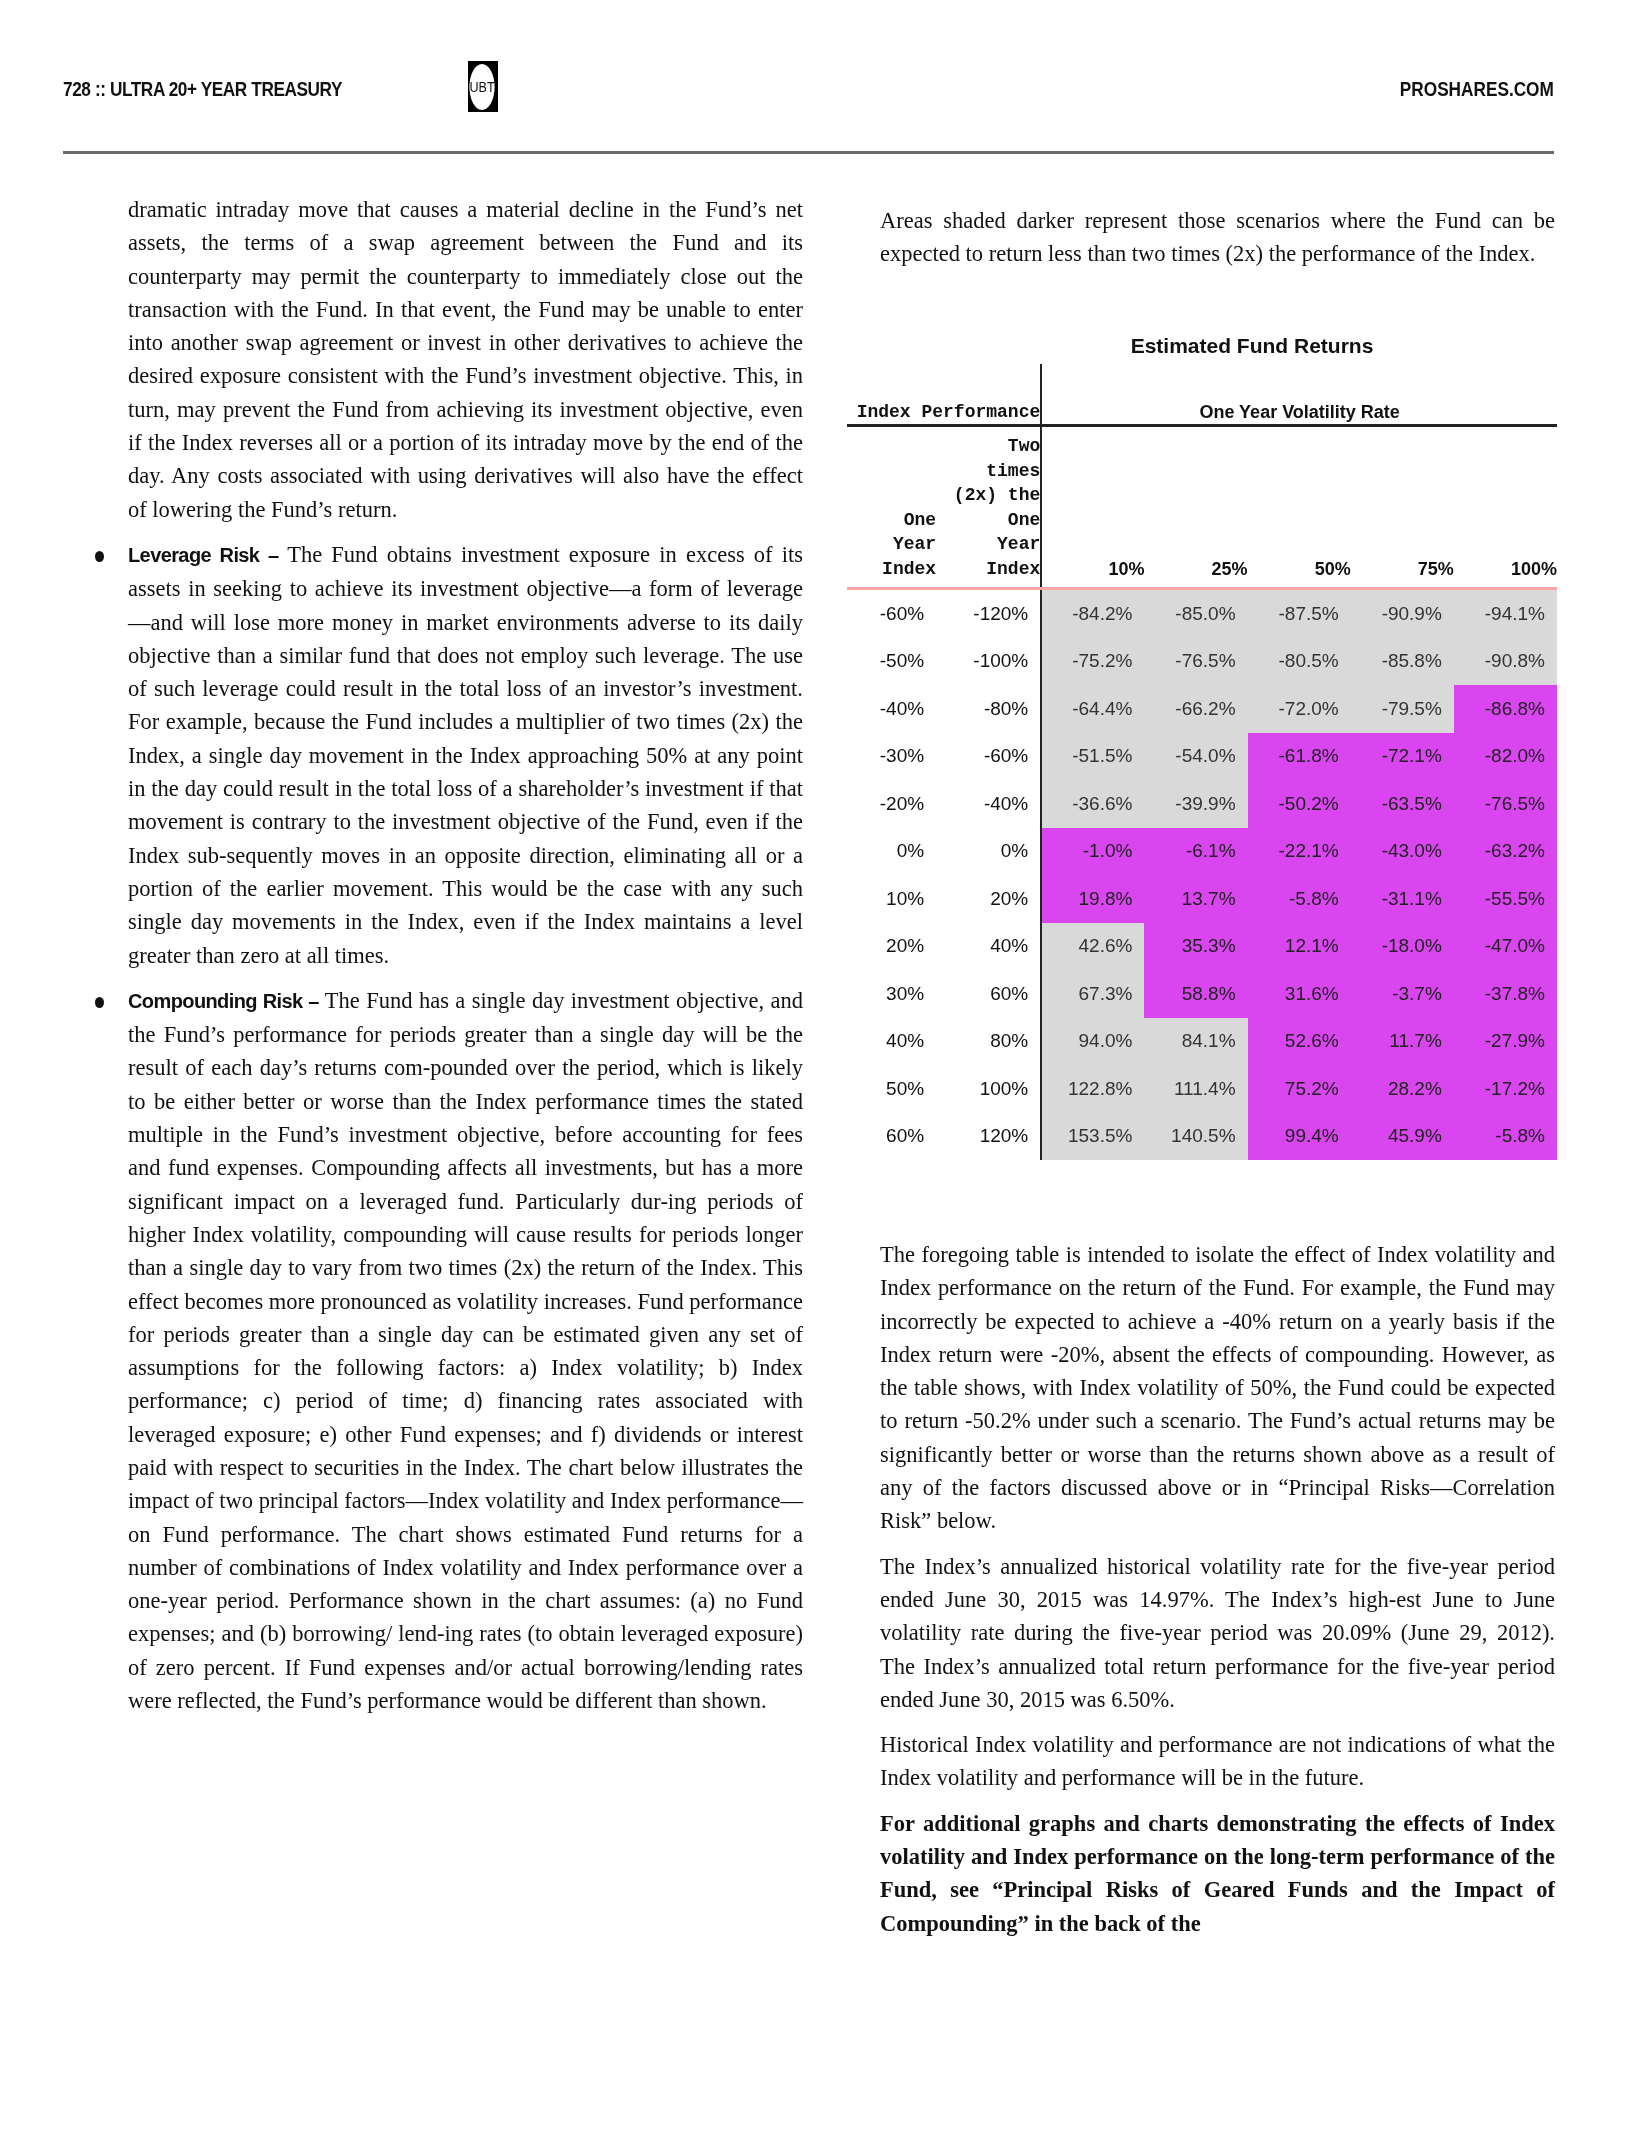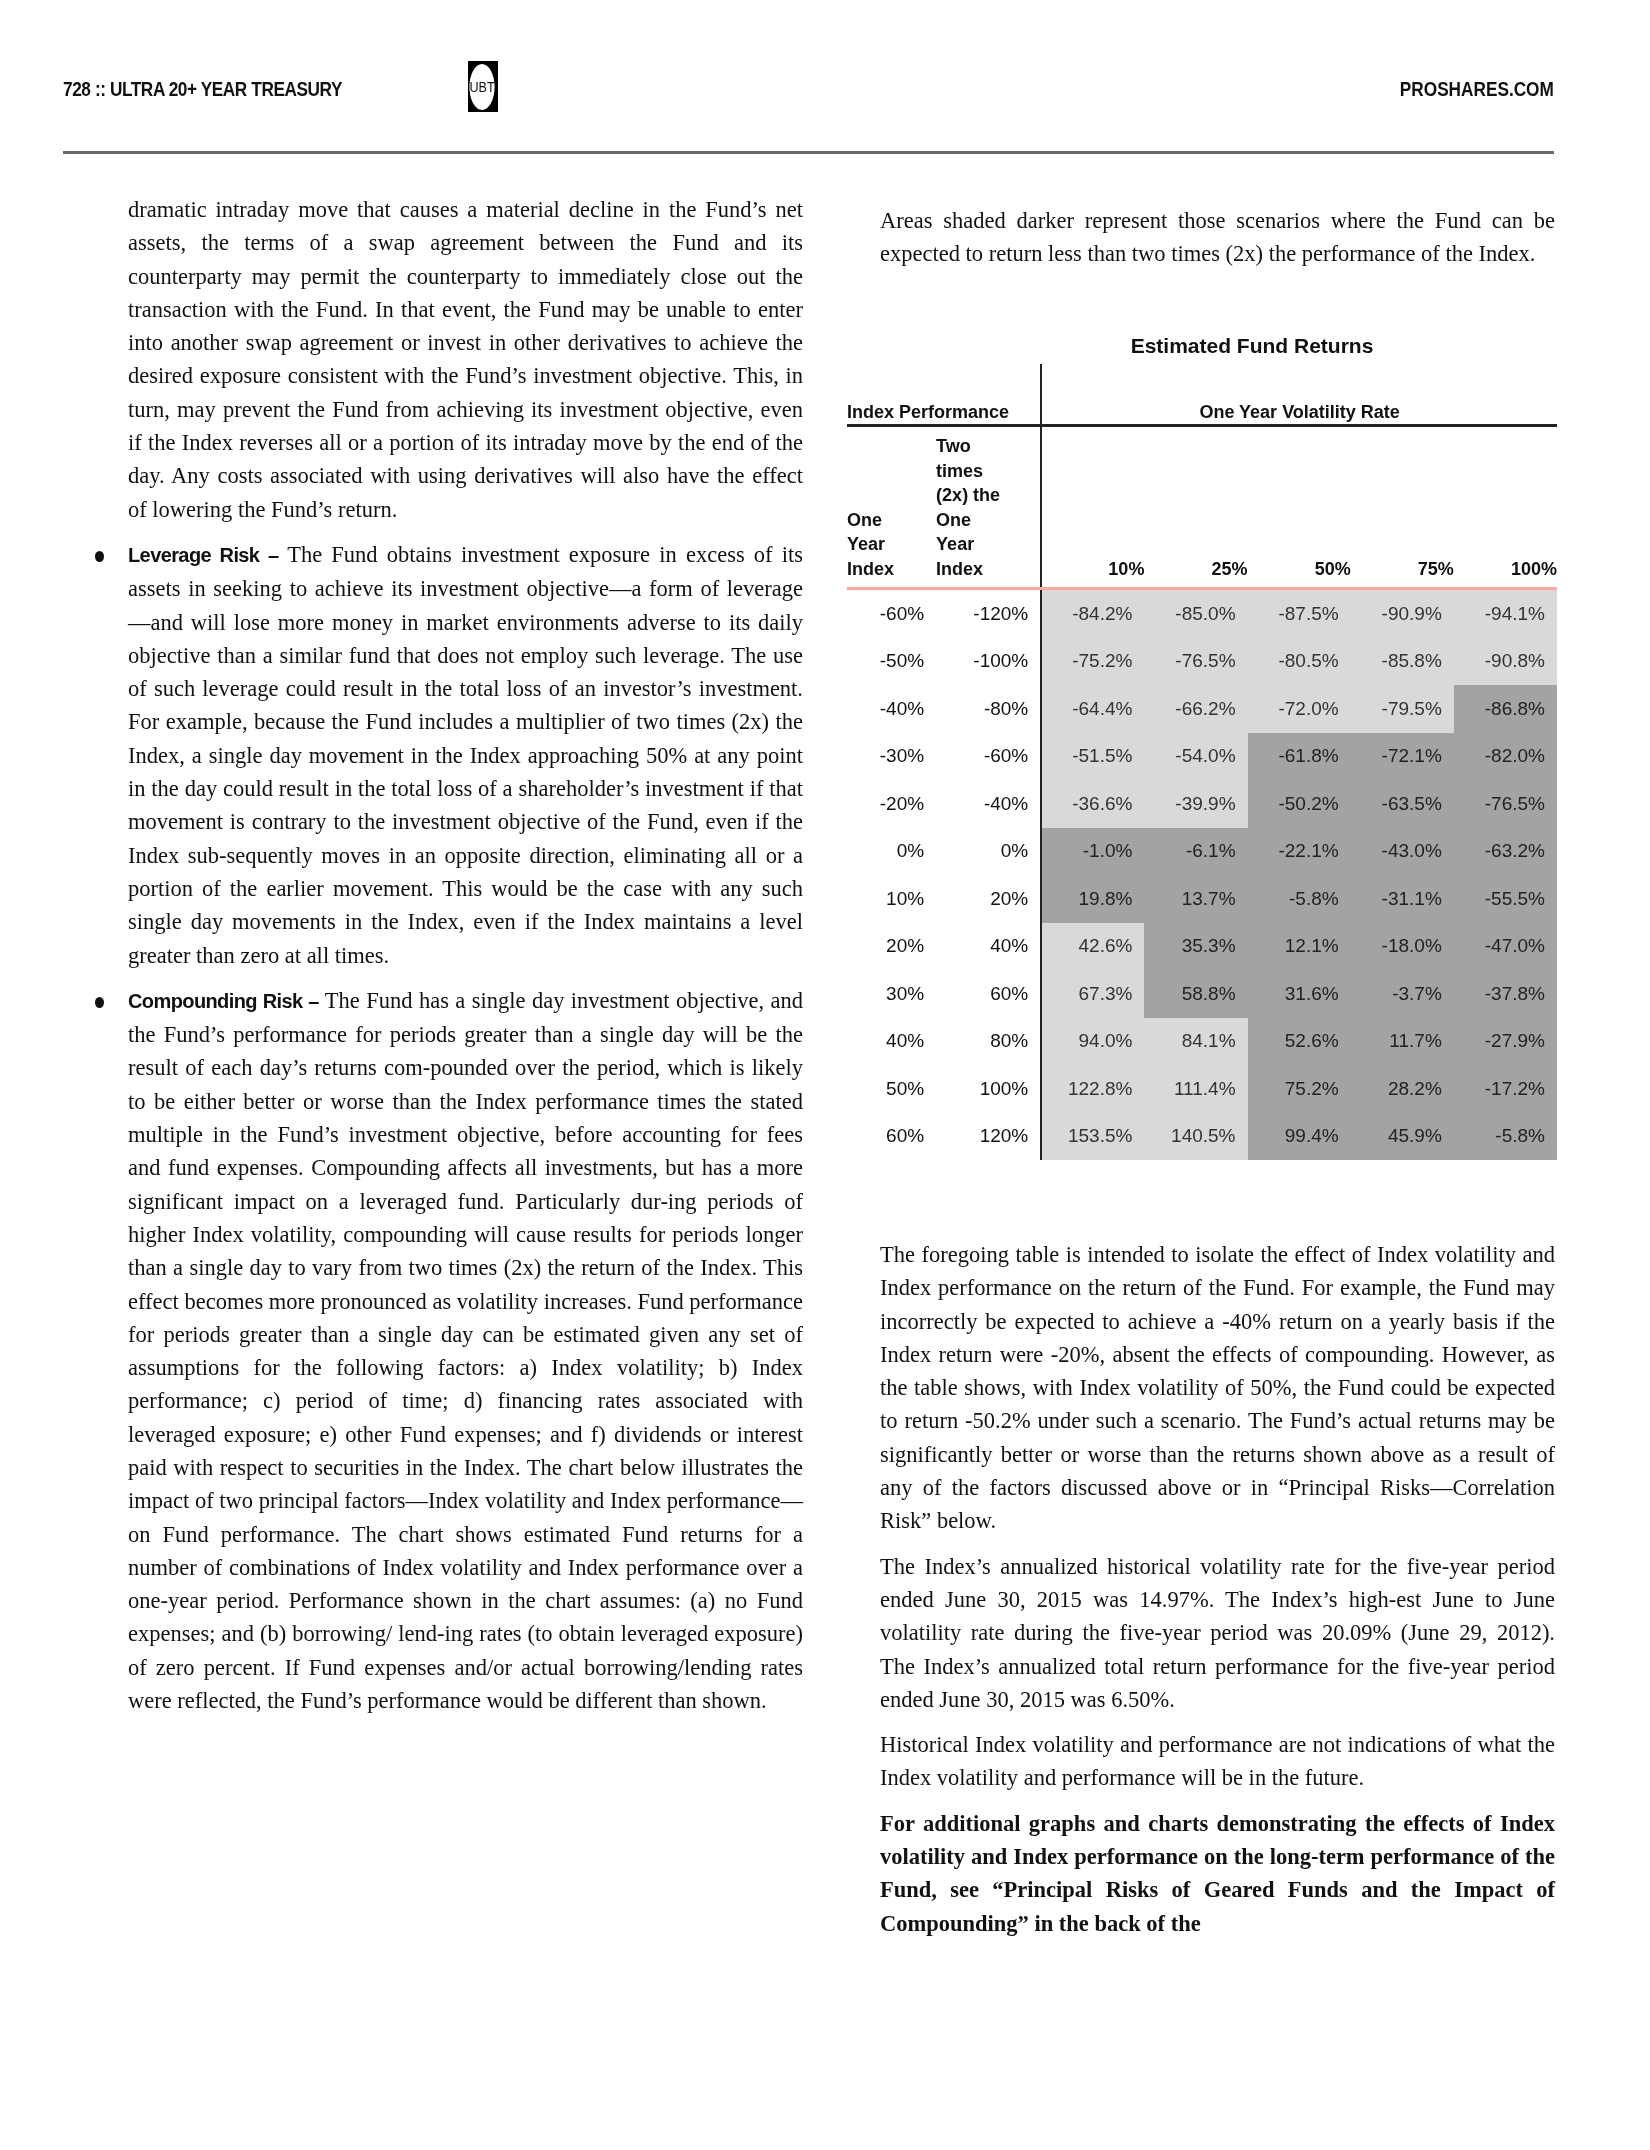--- a/index.html
+++ b/index.html
@@ -28,22 +28,22 @@
   table.ret td { height:47.5px; padding:0 12px 0 0; text-align:right; }
   .c-idx { width:89px; }
   .c-2x { width:105px; }
   .c-vol { width:103px; }
   .vsep { border-left:2px solid #222; }
   th.top { vertical-align:bottom; height:60px; }
   tr.row1 th { border-bottom:3px solid #222; }
   tr.row2 th { vertical-align:bottom; height:154px; border-bottom:3px solid #fca5a5; padding-bottom:6px; }
   td.ival { font-size:19px; color:#111; }
   td.light { background:#d9d9d9; color:#333; font-weight:normal; }
-  td.dark { background:#a3a3a3; color:#222; }
-  th.ih { text-align:left; }
+  td.dark { background:#d946ef; color:#222; }
+  th.ih { text-align:right;font-family:Liberation Mono, monospace; }
   th.vh { text-align:right; padding-right:12px; }
   td.iv1 { padding-right:18px; }
 </style>
 </head>
 <body>
 
 <div class="header">
   <div class="hdr-left">728 :: ULTRA 20+ YEAR TREASURY</div>
   <div class="hdr-logo">
     <div class="circle">UBT</div>

